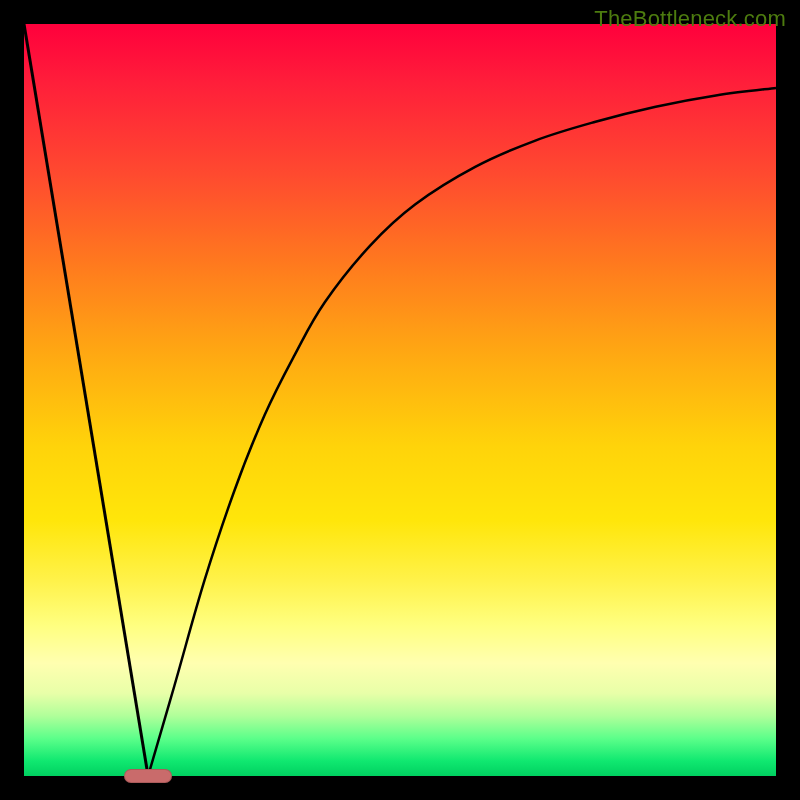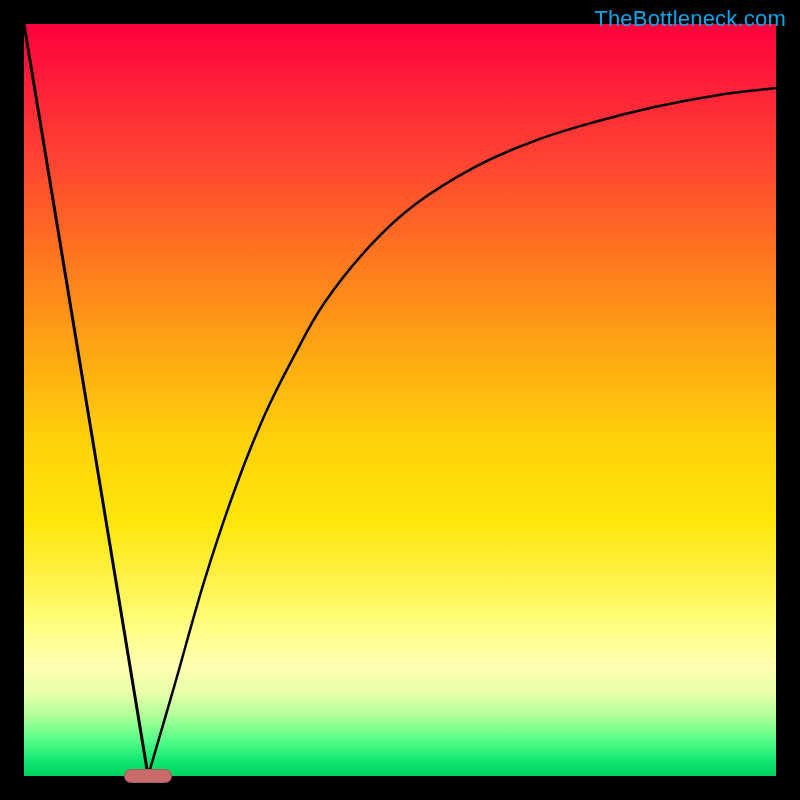--- a/index.html
+++ b/index.html
@@ -16,21 +16,21 @@
   #fff24a 74%,
   #ffff80 80%,
   #ffffb0 85%,
   #e8ffa8 89%,
   #b0ff9a 92%,
   #5cff8a 95%,
   #10e870 98%,
   #00d060 100%)}
 svg.curves{position:absolute;left:0;top:0;width:752px;height:752px;overflow:visible}
 .marker{position:absolute;width:48px;height:14px;border-radius:7px;background:#c96b6b;box-shadow:0 0 0 1px rgba(0,0,0,.15) inset}
-.watermark{position:absolute;top:6px;right:14px;color:#0ea5e9;font-size:22px;letter-spacing:.2px}
+.watermark{position:absolute;top:6px;right:14px;color:#4d7c0f;font-size:22px;letter-spacing:.2px}
 </style>
 </head>
 <body>
 
 <div class="frame">
   <div class="plot">
     <svg class="curves" viewBox="0 0 752 752" preserveAspectRatio="none">
       <path id="left-line-path" fill="none" stroke="#000" stroke-width="3" d="M 0.00 0.00 L 124.08 752.00"></path>
       <path id="right-curve-path" fill="none" stroke="#000" stroke-width="2.5" d="M 124.08 752.00 C 128.82 735.76, 140.25 696.95, 150.40 661.76 C 160.55 626.57, 169.65 591.67, 180.48 556.48 C 191.31 521.29, 199.73 496.02, 210.56 466.24 C 221.39 436.46, 229.81 415.40, 240.64 391.04 C 251.47 366.68, 259.89 351.18, 270.72 330.88 C 281.55 310.58, 287.26 297.87, 300.80 278.24 C 314.34 258.61, 329.68 239.44, 345.92 221.84 C 362.16 204.24, 372.09 194.69, 391.04 180.48 C 409.99 166.27, 429.54 154.39, 451.20 142.88 C 472.86 131.37, 489.70 124.68, 511.36 116.56 C 533.02 108.44, 549.86 103.85, 571.52 97.76 C 593.18 91.67, 610.02 87.46, 631.68 82.72 C 653.34 77.98, 670.18 74.82, 691.84 71.44 C 713.50 68.06, 741.17 65.27, 752.00 63.92"></path>
     </svg>

